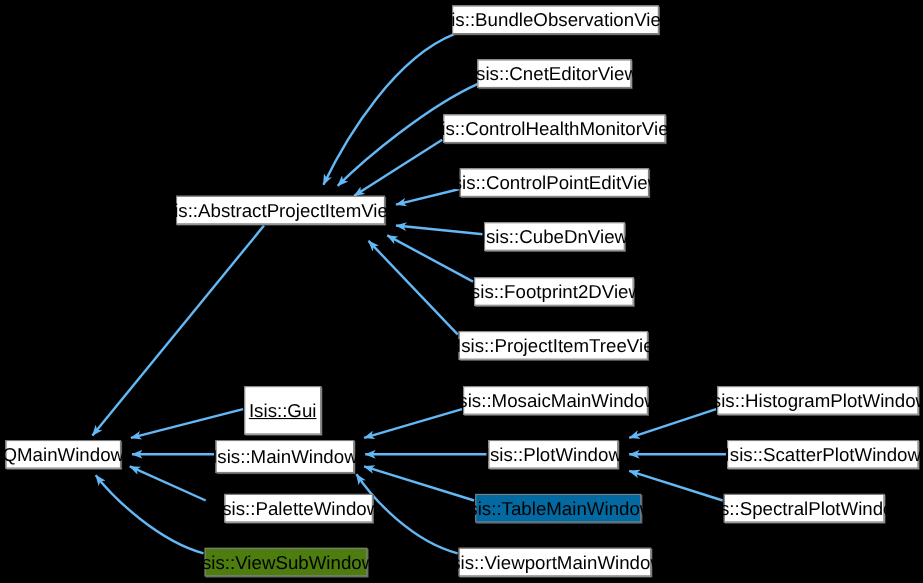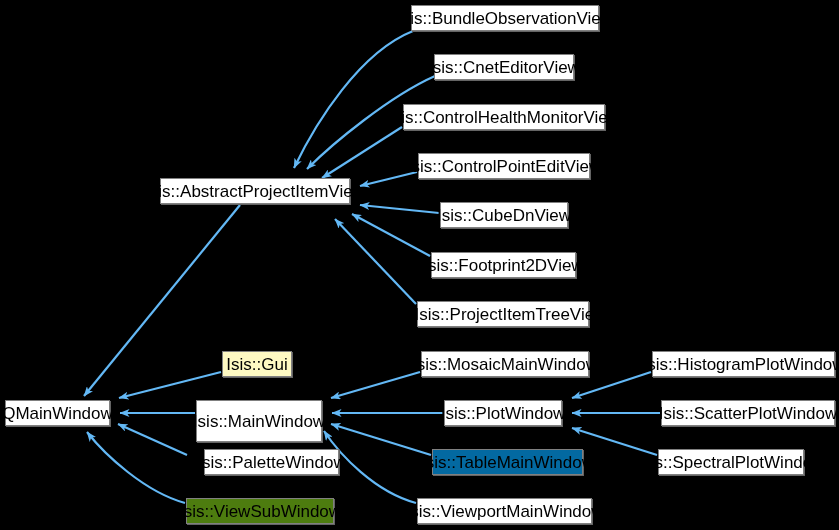--- a/index.html
+++ b/index.html
@@ -104,33 +104,33 @@
       </div>
       <div class="node" style="left: 440px; top: 202px; width: 128px; height: 26px; background: rgb(255, 255, 255); border-color: rgb(128, 128, 128); color: rgb(0, 0, 0);">
         <span class="node-label">Isis::CubeDnView</span>
       </div>
       <div class="node" style="left: 431px; top: 252px; width: 145px; height: 26px; background: rgb(255, 255, 255); border-color: rgb(128, 128, 128); color: rgb(0, 0, 0);">
         <span class="node-label">Isis::Footprint2DView</span>
       </div>
       <div class="node" style="left: 417px; top: 301px; width: 172px; height: 26px; background: rgb(255, 255, 255); border-color: rgb(128, 128, 128); color: rgb(0, 0, 0); padding-left: 15px;">
         <span class="node-label">Isis::ProjectItemTreeView</span>
       </div>
-      <div class="node" style="left: 222px; top: 351px; width: 70px; height: 26px; background: #fef9c3; border-color: rgb(128, 128, 128); color: rgb(0, 0, 0);">
+      <div class="node" style="left: 222px; top: 351px; width: 70px; height: 44px; background: #ffffff; border-color: rgb(128, 128, 128); color: rgb(0, 0, 0); text-decoration: underline;">
         <span class="node-label">Isis::Gui</span>
       </div>
       <div class="node" style="left: 421px; top: 351px; width: 168px; height: 26px; background: rgb(255, 255, 255); border-color: rgb(128, 128, 128); color: rgb(0, 0, 0);">
         <span class="node-label">Isis::MosaicMainWindow</span>
       </div>
       <div class="node" style="left: 652px; top: 351px; width: 183px; height: 26px; background: rgb(255, 255, 255); border-color: rgb(128, 128, 128); color: rgb(0, 0, 0);">
         <span class="node-label">Isis::HistogramPlotWindow</span>
       </div>
       <div class="node" style="left: 5px; top: 400px; width: 105px; height: 26px; background: rgb(255, 255, 255); border-color: rgb(128, 128, 128); color: rgb(0, 0, 0);">
         <span class="node-label">QMainWindow</span>
       </div>
-      <div class="node" style="left: 196px; top: 400px; width: 126px; height: 42px; background: rgb(255, 255, 255); border-color: rgb(128, 128, 128); color: rgb(0, 0, 0);">
+      <div class="node" style="left: 196px; top: 400px; width: 126px; height: 30px; background: rgb(255, 255, 255); border-color: rgb(128, 128, 128); color: rgb(0, 0, 0);">
         <span class="node-label">Isis::MainWindow</span>
       </div>
       <div class="node" style="left: 444px; top: 400px; width: 118px; height: 26px; background: rgb(255, 255, 255); border-color: rgb(128, 128, 128); color: rgb(0, 0, 0);">
         <span class="node-label">Isis::PlotWindow</span>
       </div>
       <div class="node" style="left: 661px; top: 400px; width: 174px; height: 26px; background: rgb(255, 255, 255); border-color: rgb(128, 128, 128); color: rgb(0, 0, 0);">
         <span class="node-label">Isis::ScatterPlotWindow</span>
       </div>
       <div class="node" style="left: 188px; top: 449px; width: 135px; height: 26px; background: rgb(255, 255, 255); border-color: rgb(128, 128, 128); color: rgb(0, 0, 0); margin-left: 16px;">
         <span class="node-label">Isis::PaletteWindow</span>

